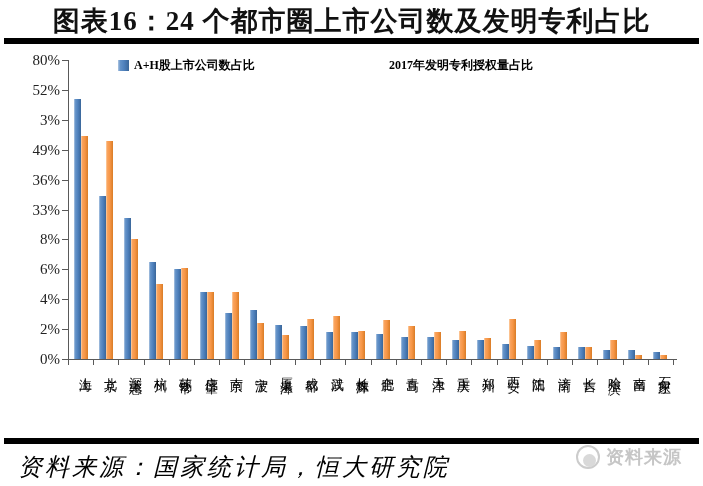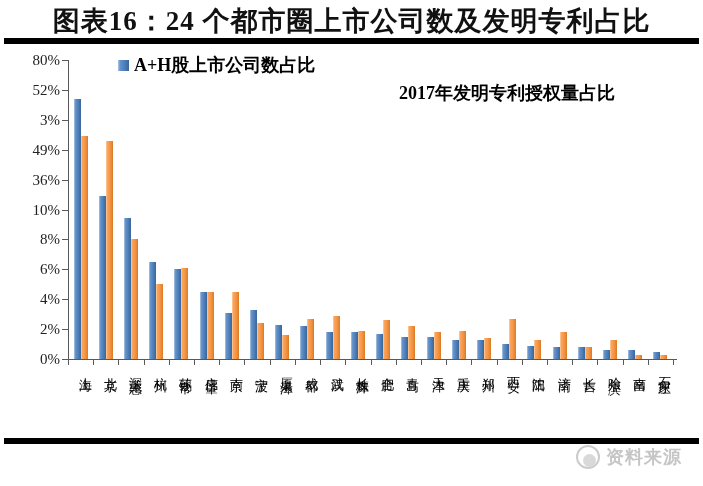--- a/index.html
+++ b/index.html
@@ -9,21 +9,21 @@
   .title{position:absolute;top:3px;left:0;width:703px;text-align:center;
          font-size:27px;font-weight:bold;color:#111;letter-spacing:1px;white-space:nowrap;}
   .rule{position:absolute;left:4px;width:695px;height:6px;background:#000;}
   .rule-top{top:38px;}
   .rule-bottom{top:438px;}
 
   .legend-item{position:absolute;top:56px;height:18px;display:flex;align-items:center;gap:5px;}
   .legend-item .sw{width:11px;height:11px;display:inline-block;}
   .sw-blue{background:linear-gradient(90deg,#aec6e2 0%,#6593c8 20%,#4f81bd 55%,#3a6699 100%);}
   .sw-orange{background:linear-gradient(90deg,#fdd0a5 0%,#f9a familiar 0,#f9a25c 20%,#f79646 55%,#d97c26 100%);}
-  .legend-label{font-size:18px;font-weight:bold;color:#000;white-space:nowrap;}
+  .legend-label{font-size:12px;font-weight:bold;color:#000;white-space:nowrap;}
 
   .axis{position:absolute;background:#595959;}
   .ylabel{position:absolute;width:40px;text-align:right;font-size:15px;color:#222;line-height:18px;}
   .ytick{position:absolute;width:6px;height:1px;background:#595959;}
   .xtick{position:absolute;width:1px;height:5px;background:#595959;}
 
   .bar{position:absolute;width:7px;}
   .bar-s0{background:linear-gradient(90deg,#aec6e2 0%,#6593c8 22%,#4f81bd 55%,#3a6699 100%);}
   .bar-s1{background:linear-gradient(90deg,#fdd0a5 0%,#f9a25c 22%,#f79646 55%,#d97c26 100%);}
 
@@ -45,40 +45,40 @@
 <div id="page">
 
   <div class="title">图表16：24 个都市圈上市公司数及发明专利占比</div>
 
   <div class="rule rule-top"></div>
 
   <div class="legend-item" style="left:118px;">
     <span class="sw sw-blue"></span>
     <span class="legend-label">A+H股上市公司数占比</span>
   </div>
-  <div class="legend-item" style="left:383px;margin-top:28px;">
+  <div class="legend-item" style="left:373px;">
     <span class="sw sw-orange"></span>
     <span class="legend-label">2017年发明专利授权量占比</span>
   </div>
 
   <div id="plot">
       <div class="axis" style="left: 68px; top: 60px; width: 1px; height: 299px;"></div>
       <div class="axis" style="left: 62px; top: 359px; width: 615px; height: 1px;"></div>
       <div class="ytick" style="left: 62px; top: 359px;"></div>
       <div class="ylabel" style="left: 20px; top: 350px;">0%</div>
       <div class="ytick" style="left: 62px; top: 329.1px;"></div>
       <div class="ylabel" style="left: 20px; top: 320.1px;">2%</div>
       <div class="ytick" style="left: 62px; top: 299.2px;"></div>
       <div class="ylabel" style="left: 20px; top: 290.2px;">4%</div>
       <div class="ytick" style="left: 62px; top: 269.3px;"></div>
       <div class="ylabel" style="left: 20px; top: 260.3px;">6%</div>
       <div class="ytick" style="left: 62px; top: 239.4px;"></div>
       <div class="ylabel" style="left: 20px; top: 230.4px;">8%</div>
       <div class="ytick" style="left: 62px; top: 209.5px;"></div>
-      <div class="ylabel" style="left: 20px; top: 200.5px;">10%</div>
+      <div class="ylabel" style="left: 20px; top: 200.5px;">33%</div>
       <div class="ytick" style="left: 62px; top: 179.6px;"></div>
       <div class="ylabel" style="left: 20px; top: 170.6px;">36%</div>
       <div class="ytick" style="left: 62px; top: 149.7px;"></div>
       <div class="ylabel" style="left: 20px; top: 140.7px;">49%</div>
       <div class="ytick" style="left: 62px; top: 119.8px;"></div>
       <div class="ylabel" style="left: 20px; top: 110.8px;">3%</div>
       <div class="ytick" style="left: 62px; top: 89.9px;"></div>
       <div class="ylabel" style="left: 20px; top: 80.9px;">52%</div>
       <div class="ytick" style="left: 62px; top: 60px;"></div>
       <div class="ylabel" style="left: 20px; top: 51px;">80%</div>
@@ -176,19 +176,20 @@
       <div class="bar bar-s0" title="南昌 A+H股上市公司数占比: 0.6%" style="left: 628px; top: 350px; height: 9px;"></div>
       <div class="bar bar-s1" title="南昌 2017年发明专利授权量占比: 0.3%" style="left: 635px; top: 355px; height: 4px;"></div>
       <div class="xlabel" style="left: 627px;">南昌</div>
       <div class="bar bar-s0" title="石家庄 A+H股上市公司数占比: 0.5%" style="left: 653px; top: 352px; height: 7px;"></div>
       <div class="bar bar-s1" title="石家庄 2017年发明专利授权量占比: 0.3%" style="left: 660px; top: 355px; height: 4px;"></div>
       <div class="xlabel" style="left: 652px;">石家庄</div>
     </div>
 
   <div class="rule rule-bottom"></div>
 
+  <div class="source">资料来源：国家统计局，恒大研究院</div>
 
   <div class="watermark">
     <span class="wm-icon"></span>
     <span class="wm-text">资料来源</span>
   </div>
 
 </div>
 
 </body></html>

